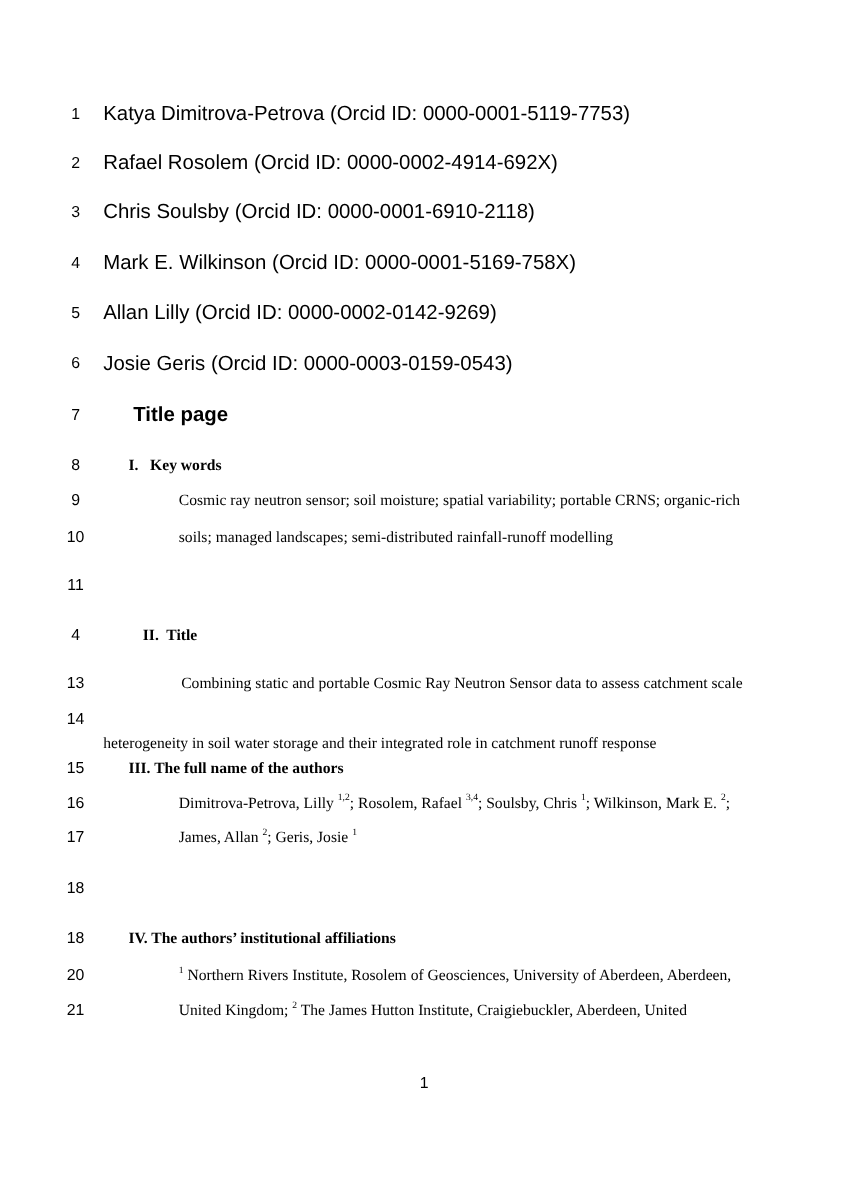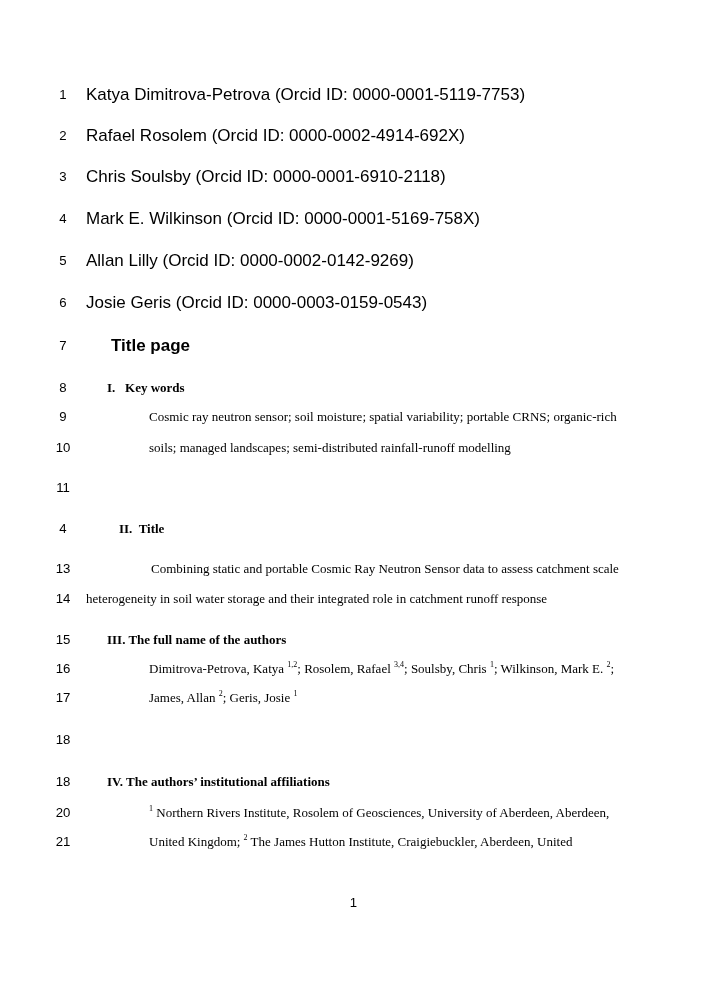--- a/index.html
+++ b/index.html
@@ -5,21 +5,21 @@
     html, body { margin: 0; padding: 0; background: #ffffff; }
     body { width: 707px; height: 1000px; position: relative; overflow: hidden; color: #000; }
     .ln { position: absolute; left: 52px; width: 22px; text-align: center; font-family: "Liberation Sans", sans-serif; font-size: 13.2px; line-height: 16px; }
     .row { position: absolute; left: 0; height: 16px; }
     .sans { font-family: "Liberation Sans", sans-serif; font-size: 17px; line-height: 16px; position: absolute; left: 86px; white-space: nowrap; }
     .sans.bold { font-weight: bold; margin-left: 25px; }
     .serif { font-family: "Liberation Serif", serif; font-size: 13px; line-height: 16px; position: absolute; white-space: nowrap; }
     .serif.bold { font-weight: bold; }
     .h { left: 107px; }
     .ind { left: 149px; }
-    .full { left: 86px; }
+    .full { left: 86px; margin-top: 20px; }
     .t13 { left: 151px; }
     sup { font-size: 8px; line-height: 0; vertical-align: super; position: relative; top: -1px; }
     .pagenum { position: absolute; top: 895px; left: 0; width: 707px; text-align: center; font-family: "Liberation Sans", sans-serif; font-size: 13.2px; }
   </style>
 </head>
 <body>
 
 <div class="row" style="top:87px;">
   <span class="ln">1</span>
   <span class="sans">Katya Dimitrova-Petrova (Orcid ID: 0000-0001-5119-7753)</span>
@@ -89,21 +89,21 @@
   <span class="serif full">heterogeneity in soil water storage and their integrated role in catchment runoff response</span>
 </div>
 
 <div class="row" style="top:632px;">
   <span class="ln">15</span>
   <span class="serif bold h">III. The full name of the authors</span>
 </div>
 
 <div class="row" style="top:661px;">
   <span class="ln">16</span>
-  <span class="serif ind" style="white-space:pre;"><span>Dimitrova-Petrova, Katya </span><sup>1,2</sup><span>; Rosolem, Rafael </span><sup>3,4</sup><span>; Soulsby, Chris </span><sup>1</sup><span>; Wilkinson, Mark E. </span><sup>2</sup><span>;</span></span>
+  <span class="serif ind" style="white-space:pre;"><span>Dimitrova-Petrova, Lilly </span><sup>1,2</sup><span>; Rosolem, Rafael </span><sup>3,4</sup><span>; Soulsby, Chris </span><sup>1</sup><span>; Wilkinson, Mark E. </span><sup>2</sup><span>;</span></span>
 </div>
 
 <div class="row" style="top:690px;">
   <span class="ln">17</span>
   <span class="serif ind" style="white-space:pre;"><span>James, Allan </span><sup>2</sup><span>; Geris, Josie </span><sup>1</sup></span>
 </div>
 
 <div class="row" style="top:732px;">
   <span class="ln">18</span>
 </div>

